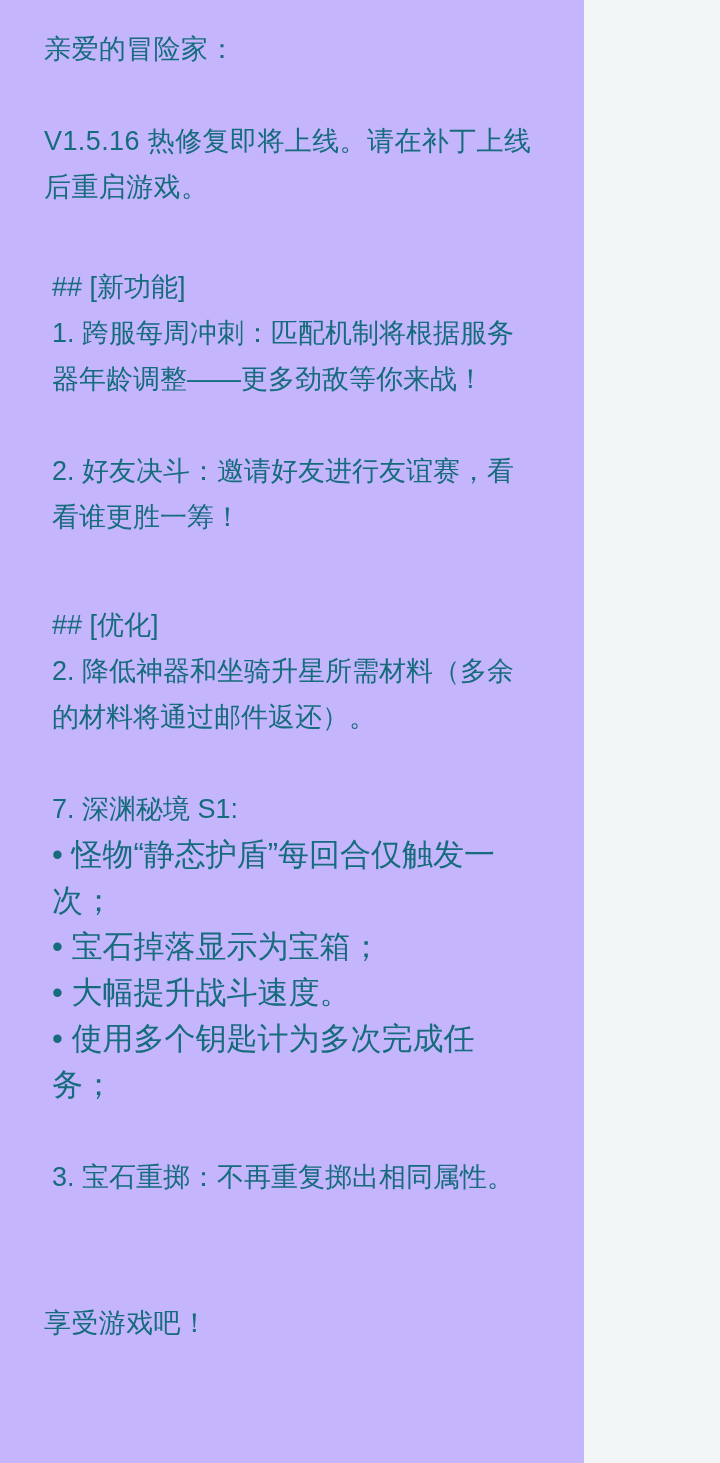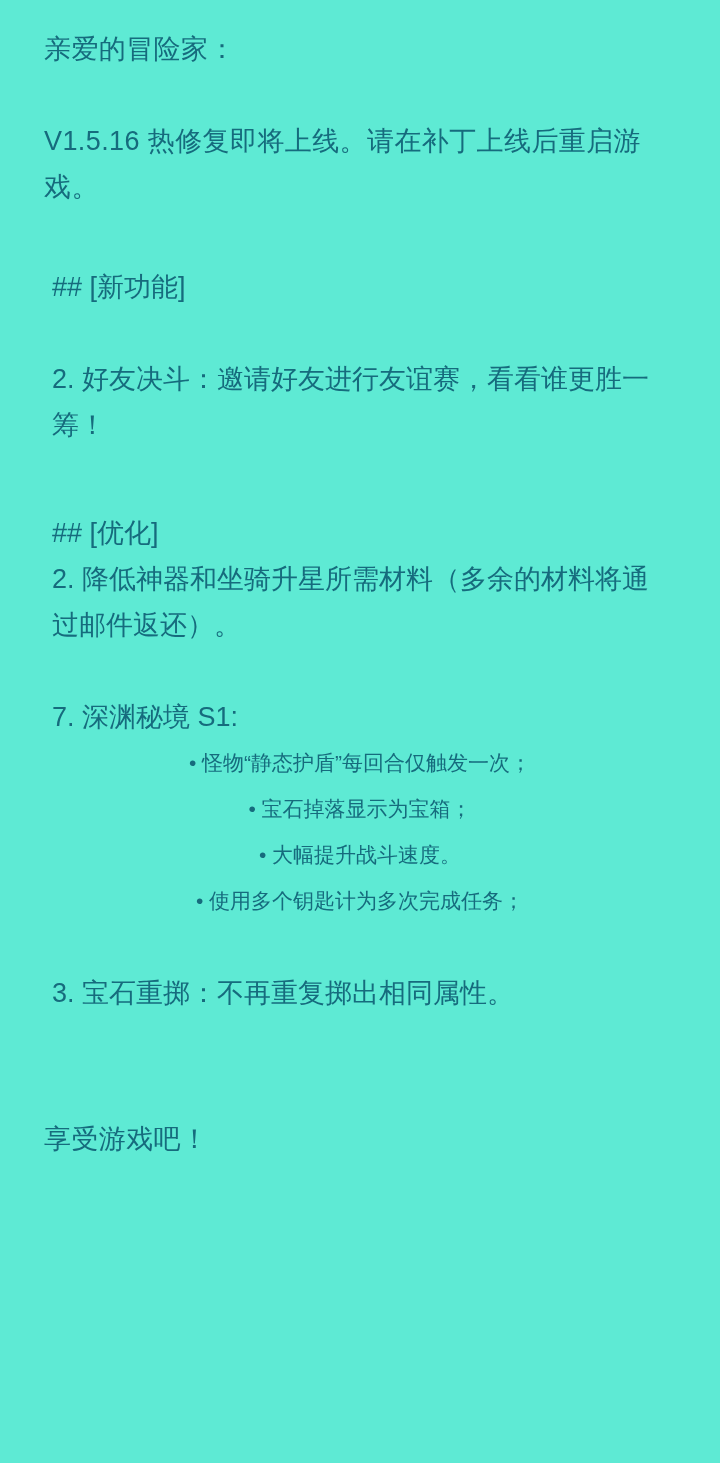--- a/index.html
+++ b/index.html
@@ -8,24 +8,24 @@
   }
   body {
     width: 720px;
     min-height: 1463px;
     background: #f2f6f6;
     font-family: "Liberation Sans", sans-serif;
     color: #1b6a7a;
   }
   .page {
     box-sizing: border-box;
-    width: 720px;
+    width: 584px;
     min-height: 1463px;
     padding: 26px 44px 30px 44px;
-    background: #5eead4;
+    background: #c4b5fd;
   }
   .block {
     font-size: 27px;
     line-height: 46px;
     color: #166b7d;
     letter-spacing: 0.4px;
     white-space: pre-wrap;
     word-break: break-word;
   }
   .spacer {
@@ -39,45 +39,45 @@
     line-height: 46px;
     color: #166b7d;
   }
   .list-item {
     font-size: 27px;
     line-height: 46px;
     color: #166b7d;
     white-space: pre-wrap;
   }
   .bullet-item {
-    font-size: 21px;
+    font-size: 31px;
     line-height: 46px;
     color: #166b7d;
     white-space: pre-wrap;
-    text-align: center;
   }
   .group {
     margin: 8px;
   }
 </style>
 </head>
 <body>
 
 <div class="page">
 
   <div class="block para">亲爱的冒险家：</div>
 
   <div class="spacer"></div>
 
   <div class="block para">V1.5.16 热修复即将上线。请在补丁上线后重启游戏。</div>
 
   <div class="spacer"></div>
 
   <div class="group">
     <div class="heading">## [新功能]</div>
+    <div class="list-item">1. 跨服每周冲刺：匹配机制将根据服务器年龄调整——更多劲敌等你来战！</div>
     <div class="spacer"></div>
     <div class="list-item">2. 好友决斗：邀请好友进行友谊赛，看看谁更胜一筹！</div>
   </div>
 
   <div class="spacer"></div>
 
   <div class="group">
     <div class="heading">## [优化]</div>
     <div class="list-item">2. 降低神器和坐骑升星所需材料（多余的材料将通过邮件返还）。</div>
     <div class="spacer"></div>

